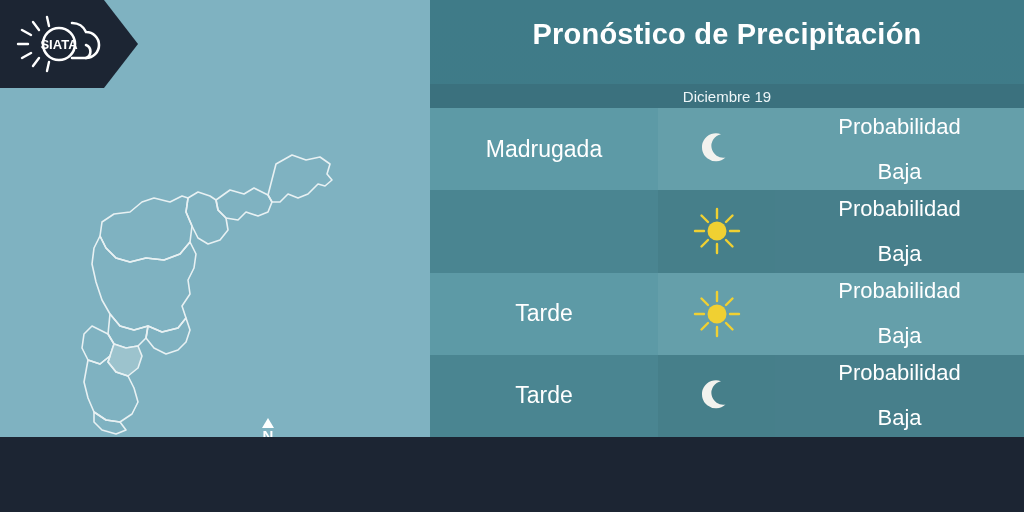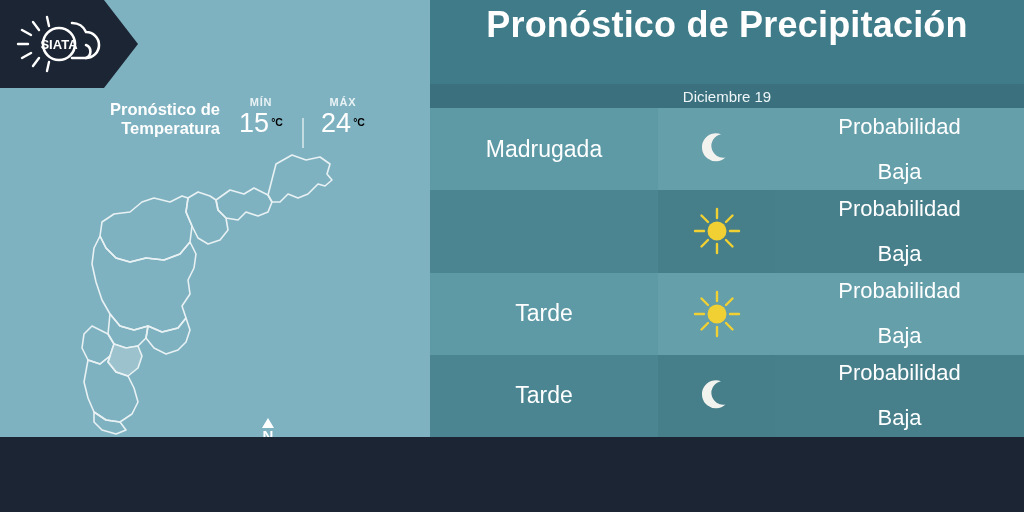--- a/index.html
+++ b/index.html
@@ -30,22 +30,22 @@
 
   #map-wrap{position:absolute;left:30px;top:150px;width:400px;height:287px;}
   #north{position:absolute;left:225px;top:268px;width:26px;text-align:center;color:#fff;
       font-size:15px;font-weight:bold;line-height:14px;}
   #north-arrow{display:block;margin:0 auto 1px auto;width:0;height:0;
       border-left:6px solid transparent;border-right:6px solid transparent;border-bottom:10px solid #fff;}
 
   
   #right-panel{position:absolute;left:430px;top:0;width:594px;height:437px;
       background:linear-gradient(180deg,#3f7b88 0%,#3e7b89 100%);}
-  #precip-title{position:absolute;left:0;top:4px;width:594px;text-align:center;
-      color:#ffffff;font-size:36px;font-weight:bold;letter-spacing:.2px;}
+  #precip-title{position:absolute;left:0;top:18px;width:594px;text-align:center;
+      color:#ffffff;font-size:29px;font-weight:bold;letter-spacing:.2px;}
   #date-band{position:absolute;left:0;top:84px;width:594px;height:24px;
       background:#3b717e;display:flex;align-items:center;justify-content:center;}
   #date-text{color:#eef6f8;font-size:15px;}
 
   #rows{position:absolute;left:0;top:108px;width:594px;height:329px;}
   .row{position:relative;width:594px;height:82.25px;}
   .row.light{background:#5d9aa6;}
   .row.dark{background:#4a8591;}
   .cell-period{position:absolute;left:0;top:0;width:228px;height:100%;
       display:flex;align-items:center;justify-content:center;
@@ -82,37 +82,20 @@
         <line x1="33" y1="3" x2="35" y2="12"></line>
         <line x1="33" y1="57" x2="35" y2="48"></line>
       </g>
       <circle cx="45" cy="30" r="16" fill="none" stroke="#ffffff" stroke-width="2.6"></circle>
       <path d="M58 44 h14 a13 13 0 0 0 0 -26 a15 15 0 0 0 -14 -9" fill="none" stroke="#ffffff" stroke-width="2.6" stroke-linecap="round"></path>
       <path d="M72 44 a7 7 0 0 0 0 -13" fill="none" stroke="#ffffff" stroke-width="2.6" stroke-linecap="round"></path>
       <text x="45" y="35" text-anchor="middle" fill="#ffffff" font-family="Liberation Sans, sans-serif" font-size="13" font-weight="bold">SIATA</text>
     </svg>
 
 
-    <div id="temp-block">
-      <div id="temp-label">
-        <span>Pronóstico de</span><br>
-        <span>Temperatura</span>
-      </div>
-      <div id="temp-values">
-        <div class="t-col t-min">
-          <div class="t-cap">MÍN</div>
-          <div><span class="t-val">15</span><span class="t-unit">°C</span></div>
-        </div>
-        <div id="t-divider"></div>
-        <div class="t-col t-max">
-          <div class="t-cap">MÁX</div>
-          <div><span class="t-val">24</span><span class="t-unit">°C</span></div>
-        </div>
-      </div>
-    </div>
 
     <div id="map-wrap">
       <svg viewBox="0 0 400 287" width="400" height="287">
         <g fill="none" stroke="#e8f1f3" stroke-width="1.6" stroke-linejoin="round">
 
           <path d="M238 45 L246 14 L262 5 L276 10 L290 7 L300 14 L297 24 L302 30 L295 36
                    L288 34 L278 44 L268 48 L258 44 L250 52 L242 52 Z"></path>
 
           <path d="M186 50 L200 40 L214 44 L224 38 L238 45 L242 52 L238 62 L228 66
                    L216 62 L208 70 L196 68 L188 60 Z"></path>

